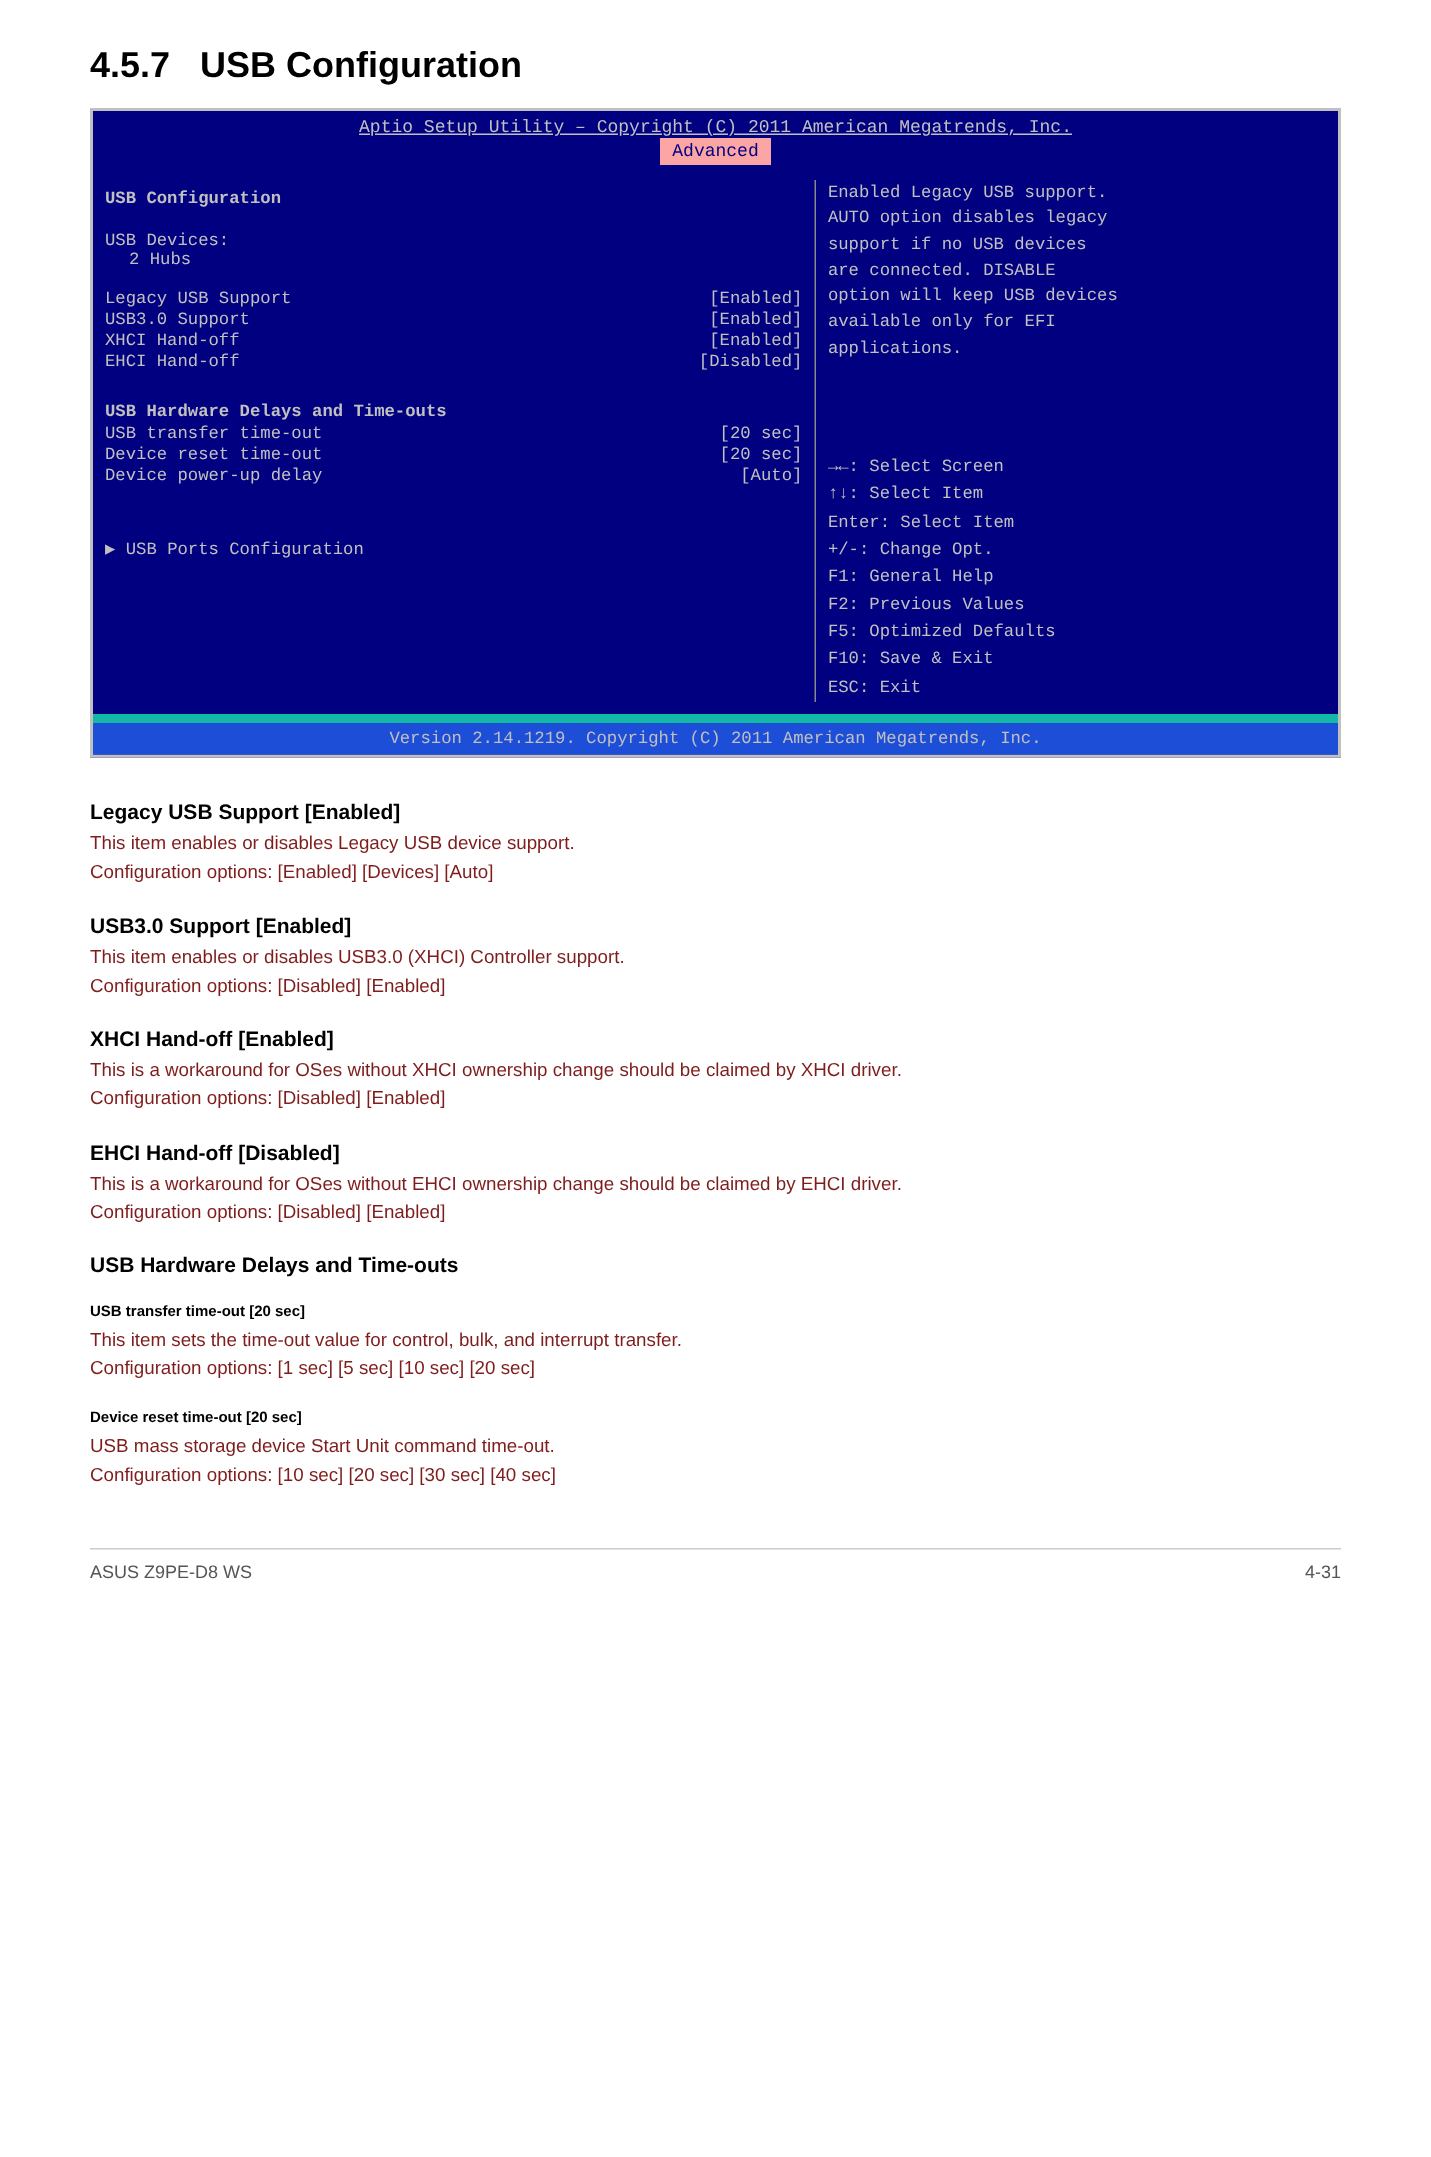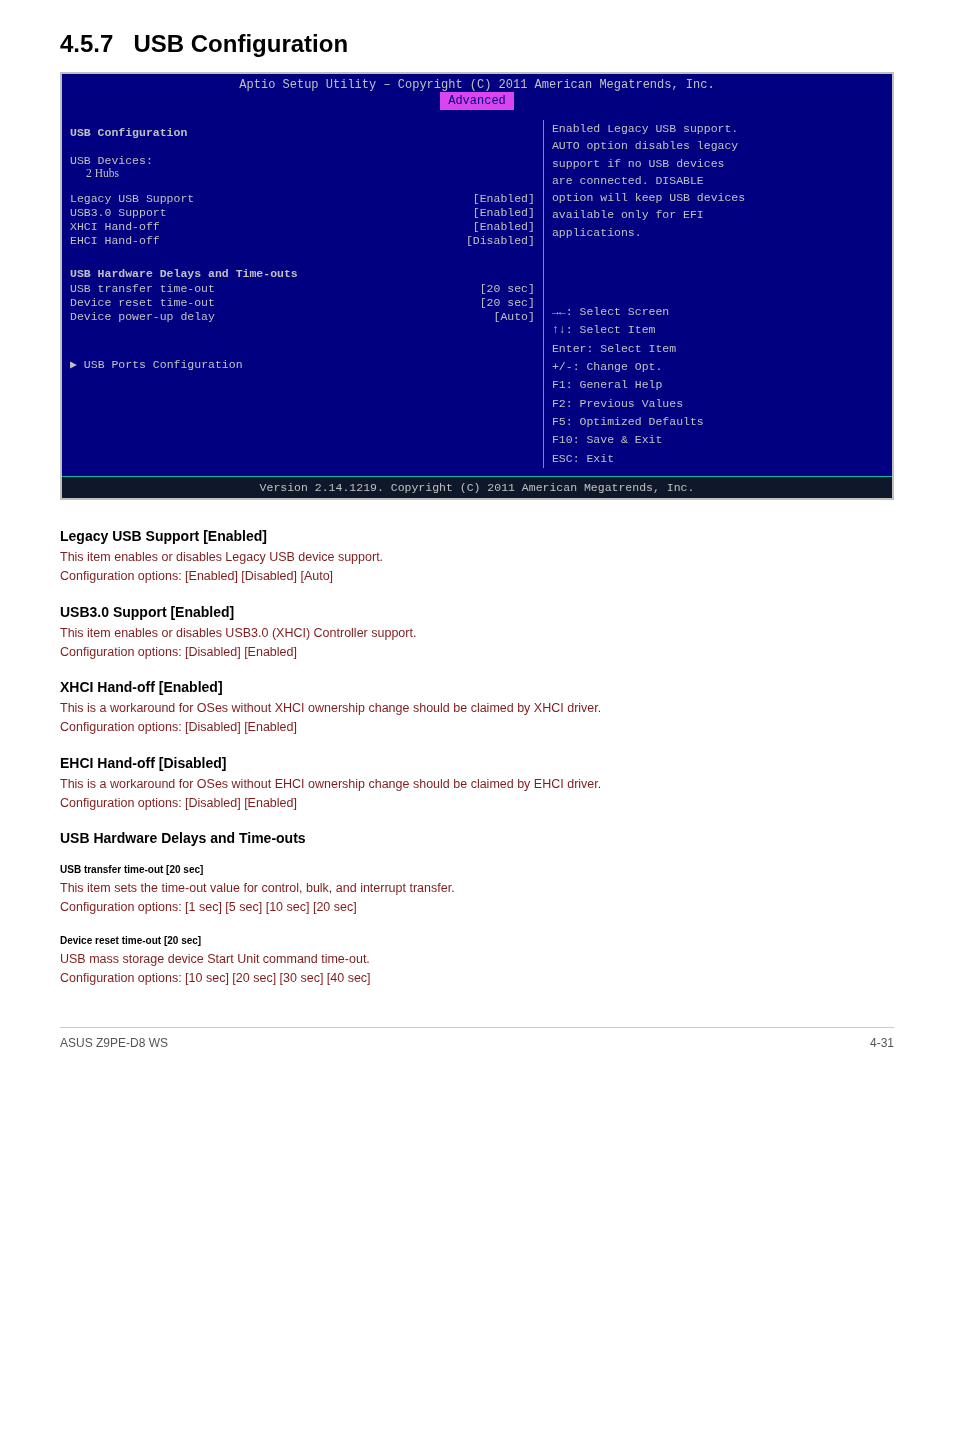--- a/index.html
+++ b/index.html
@@ -30,24 +30,25 @@
       margin-bottom: 28px;
     }
 
     .bios-header {
       background: #000080;
       color: #c0c0c0;
       text-align: center;
       padding: 4px 8px 2px 8px;
       font-family: 'Courier New', Courier, monospace;
       font-size: 12px;
+      text-decoration: underline;
     }
 
     .bios-header .tab-active {
-      background: #d946ef;
+      background: #fca5a5;
       color: #000080;
       padding: 2px 8px;
       display: inline-block;
     }
 
     .bios-body {
       display: flex;
       padding: 8px;
       gap: 8px;
     }
@@ -89,27 +90,27 @@
       margin-bottom: 2px;
       font-weight: bold;
     }
 
     .bios-submenu {
       color: #c0c0c0;
       margin-top: 20px;
     }
 
     .bios-footer {
-      background: #0f172a;
+      background: #1d4ed8;
       color: #c0c0c0;
       text-align: center;
       padding: 4px 8px;
       font-family: 'Courier New', Courier, monospace;
       font-size: 11.5px;
-      border-top: 1px solid #14b8a6;
+      border-top: 6px solid #14b8a6;
     }
 
     .doc-section {
       margin-bottom: 18px;
     }
 
     .doc-section-title {
       font-size: 14px;
       font-weight: bold;
       margin-bottom: 4px;
@@ -145,21 +146,20 @@
     }
 
     .bios-right .nav-help {
       margin-top: 10px;
       color: #c0c0c0;
       line-height: 1.6;
     }
 
     .indent {
       padding-left: 16px;
-      font-family: Liberation Serif, serif;
     }
   </style>
 </head>
 <body>
 
 <h1 class="section-title">
   <span>4.5.7</span>&nbsp;&nbsp;&nbsp;<span>USB Configuration</span>
 </h1>
 
 <div class="bios-screen">
@@ -216,21 +216,21 @@
       <div class="nav-help">→←:  Select Screen<br>↑↓:  Select Item<br>Enter: Select Item<br>+/-: Change Opt.<br>F1: General Help<br>F2: Previous Values<br>F5: Optimized Defaults<br>F10: Save &amp; Exit<br>ESC: Exit</div>
     </div>
   </div>
 
   <div class="bios-footer">Version 2.14.1219. Copyright (C) 2011 American Megatrends, Inc.</div>
 </div>
 
 <div class="doc-section">
   <div class="doc-section-title">Legacy USB Support [Enabled]</div>
   <p>This item enables or disables Legacy USB device support.</p>
-  <p>Configuration options: [Enabled] [Disabled] [Auto]</p>
+  <p>Configuration options: [Enabled] [Devices] [Auto]</p>
 </div>
 
 <div class="doc-section">
   <div class="doc-section-title">USB3.0 Support [Enabled]</div>
   <p>This item enables or disables USB3.0 (XHCI) Controller support.</p>
   <p>Configuration options: [Disabled] [Enabled]</p>
 </div>
 
 <div class="doc-section">
   <div class="doc-section-title">XHCI Hand-off [Enabled]</div>

